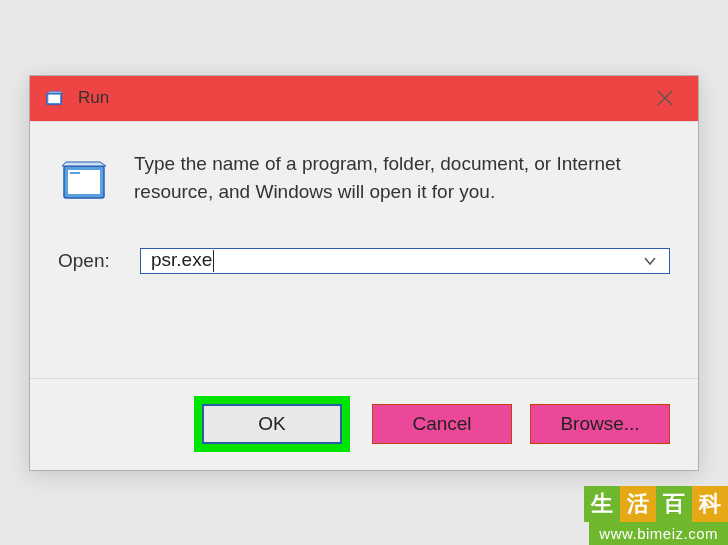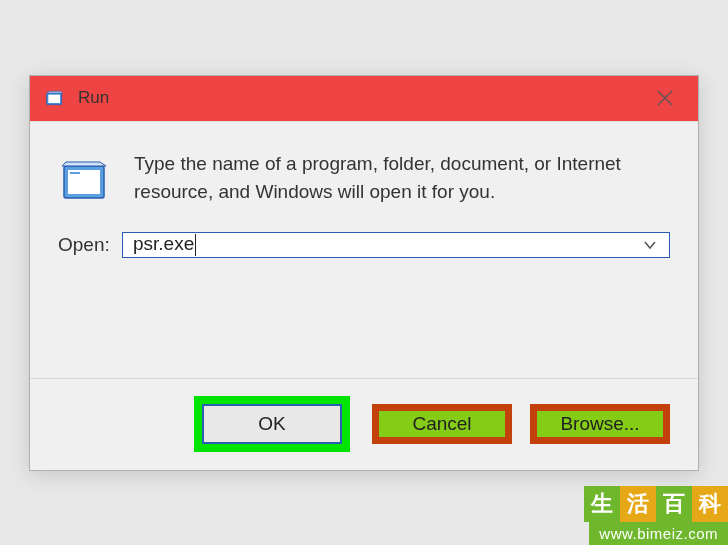--- a/index.html
+++ b/index.html
@@ -69,36 +69,37 @@
     .body-area {
       flex: 1;
       padding: 28px 28px 10px 28px;
       display: flex;
       flex-direction: column;
     }
     .desc-row {
       display: flex;
       align-items: flex-start;
       gap: 20px;
-      margin-bottom: 24px;
+      margin-bottom: 40px;
     }
     .run-icon-large {
       width: 56px;
       height: 56px;
       flex-shrink: 0;
       margin-top: 2px;
     }
     .desc-text {
       font-size: 19px;
       color: #333;
       line-height: 1.5;
     }
     .input-row {
       display: flex;
       align-items: center;
+      gap: 18px;
     }
     .open-label {
       font-size: 19px;
       color: #333;
       width: 64px;
     }
     .combo {
       flex: 1;
       height: 26px;
       background: #ffffff;
@@ -142,22 +143,22 @@
       border-top: 1px solid #d8d8d8;
       display: flex;
       align-items: center;
       justify-content: flex-end;
       padding: 0 28px;
       gap: 18px;
     }
     .btn {
       width: 140px;
       height: 40px;
-      background: #84cc16;
-      border: 7px solid #c2410c;
+      background: #ec4899;
+      border: 1px solid #c2410c;
       font-size: 19px;
       color: #222;
       display: flex;
       align-items: center;
       justify-content: center;
       cursor: pointer;
       font-family: inherit;
     }
     .ok-highlight {
       position: relative;

